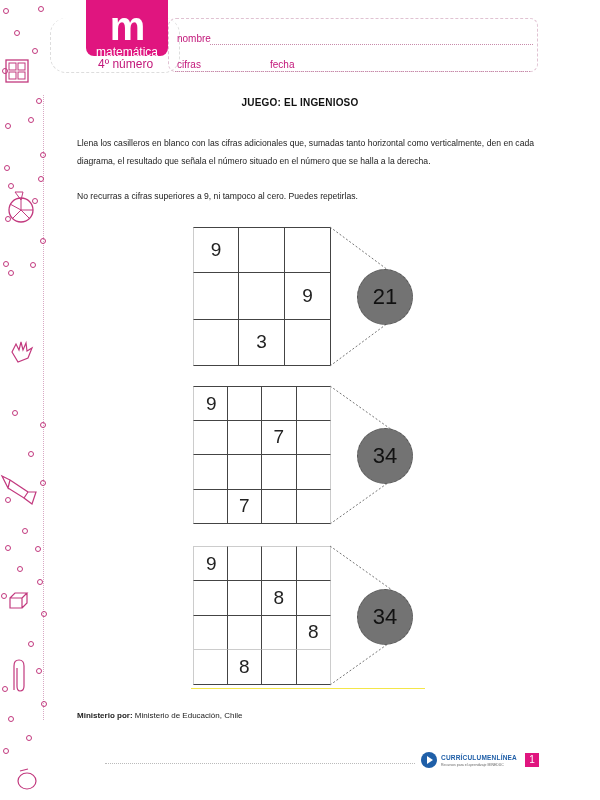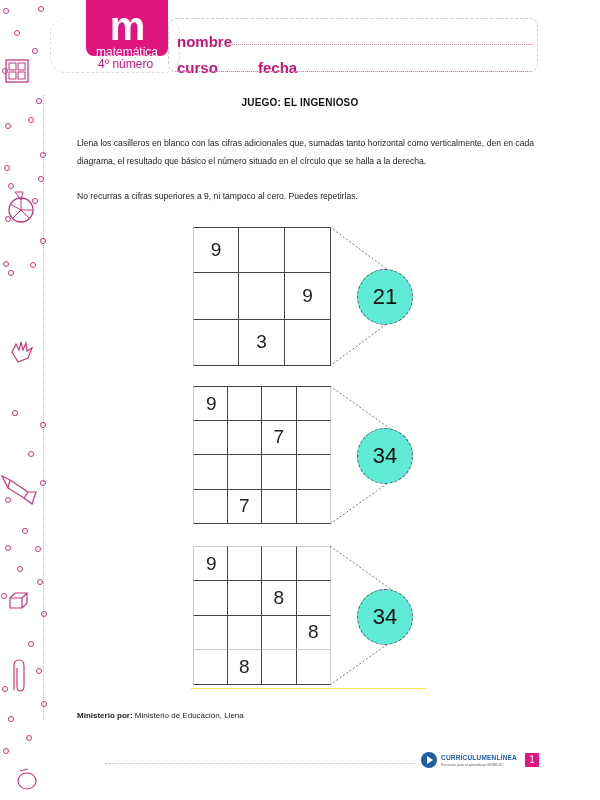--- a/index.html
+++ b/index.html
@@ -12,38 +12,38 @@
   .deco { position:absolute; }
 
   
   .logo { position:absolute; left:86px; top:0; width:82px; height:56px; background:#e0157f;
           border-radius:0 0 8px 8px; color:#fff; text-align:center; }
   .logo .m { font-size:40px; font-weight:bold; line-height:40px; margin-top:6px; letter-spacing:-1px; }
   .logo .sub { font-size:12px; line-height:12px;text-align:center; }
   .grade { position:absolute; left:98px; top:57px; font-size:12px; color:#c2177a; }
   .logo-frame { position:absolute; left:50px; top:18px; width:128px; height:54px; border:1px dashed #ddd; border-radius:16px; border-top:none; }
   .hdr-frame { position:absolute; left:168px; top:18px; width:368px; height:52px; border:1px dashed #e0c2d2; border-radius:8px; }
-  .hdr-label { position:absolute; font-size:15px; color:#c2177a;font-weight:bold; }
+  .hdr-label { position:absolute; font-size:10px; color:#c2177a; }
   .hdr-line { position:absolute; height:0; border-top:1px dotted #c88aaa; }
 
   h1.title { position:absolute; left:0; width:600px; top:97px; margin:0; text-align:center; font-size:10px; font-weight:bold; letter-spacing:0.2px; }
   .para { position:absolute; left:77px; width:457px; font-size:8.6px; line-height:17.5px; text-align:justify; color:#222; }
 
   
   .grid { position:absolute; display:grid; }
   .cell { border-right:1px solid #444; border-bottom:1px solid #444; box-sizing:border-box;
           display:flex; align-items:center; justify-content:center; font-size:19px; color:#222; }
   .cell.thin-r { border-right:1px solid #ccc; }
   .cell.thin-b { border-bottom:1px solid #ccc; }
   .cell.l { border-left:1px solid #ccc; }
   .cell.t { border-top:1px solid #444; }
   .cell.t-thin { border-top:1px solid #ccc; }
   .cell.pos-tl { align-items:flex-start; justify-content:flex-start; padding:6px 0 0 12px; }
 
-  .circle { position:absolute; width:54px; height:54px; border-radius:50%; background:#5eead4; border:1px dashed #555;
+  .circle { position:absolute; width:54px; height:54px; border-radius:50%; background:#737373; border:1px dashed #555;
             display:flex; align-items:center; justify-content:center; font-size:22px; color:#111; }
   svg.conn { position:absolute; overflow:visible; }
 
   .yellow { position:absolute; left:191px; top:688px; width:234px; height:0; border-top:1.5px solid #f4e64a; }
   .credit { position:absolute; left:77px; top:711px; font-size:8px; color:#222; }
   .credit b { font-weight:bold; }
   .foot-line { position:absolute; left:105px; top:763px; width:310px; border-top:1px dotted #bbb; }
   .cl-icon { position:absolute; left:421px; top:752px; width:16px; height:16px; border-radius:50%; background:#1f5fa8; }
   .cl-icon::after { content:""; position:absolute; left:6px; top:4px; border-left:6px solid #fff; border-top:4px solid transparent; border-bottom:4px solid transparent; }
   .cl-text { position:absolute; left:441px; top:754px; font-size:6.5px; font-weight:bold; color:#1f5fa8; letter-spacing:0.2px; }
@@ -126,26 +126,26 @@
 <div class="logo-frame"></div>
 <div class="logo">
   <div class="m">m</div>
   <div class="sub">matemática</div>
 </div>
 <div class="grade">4º número</div>
 
 <div class="hdr-frame"></div>
 <div class="hdr-label" style="left:177px;top:33px">nombre</div>
 <div class="hdr-line" style="left:210px;top:44px;width:323px"></div>
-<div class="hdr-label" style="left:177px;top:59px">curso</div>
-<div class="hdr-label" style="left:258px;top:59px">fecha</div>
+<div class="hdr-label" style="left:177px;top:59px">cifras</div>
+<div class="hdr-label" style="left:270px;top:59px">fecha</div>
 <div class="hdr-line" style="left:175px;top:71px;width:355px"></div>
 
 <h1 class="title">JUEGO: EL INGENIOSO</h1>
-<p class="para" style="top:135px;margin:0">Llena los casilleros en blanco con las cifras adicionales que, sumadas tanto horizontal como verticalmente, den en cada diagrama, el resultado que básico el número situado en el círculo que se halla a la derecha.</p>
+<p class="para" style="top:135px;margin:0">Llena los casilleros en blanco con las cifras adicionales que, sumadas tanto horizontal como verticalmente, den en cada diagrama, el resultado que señala el número situado en el número que se halla a la derecha.</p>
 <p class="para" style="top:188px;margin:0">No recurras a cifras superiores a 9, ni tampoco al cero. Puedes repetirlas.</p>
 
 <div class="grid" id="g0" style="left:193px;top:227px;width:138px;height:139px;grid-template-columns:repeat(3,1fr);grid-template-rows:repeat(3,1fr)">
     <div class="cell l t">9</div>
     <div class="cell t"></div>
     <div class="cell t"></div>
     <div class="cell l"></div>
     <div class="cell"></div>
     <div class="cell">9</div>
     <div class="cell l"></div>
@@ -205,19 +205,19 @@
 <svg class="conn" style="left:330px;top:546px" width="80" height="140">
   <path d="M0 0 L62 44 M0 139 L62 95" stroke="#777" stroke-dasharray="2,2" fill="none"></path>
 </svg>
 <div class="circle" style="left:357px;top:589px">
     <span>34</span>
   </div>
 
 <div class="yellow"></div>
 
 <div class="credit">
-  <b>Ministerio por:</b><span> Ministerio de Educación, Llena</span>
+  <b>Ministerio por:</b><span> Ministerio de Educación, Chile</span>
 </div>
 <div class="foot-line"></div>
 <div class="cl-icon"></div>
 <div class="cl-text">CURRÍCULUMENLÍNEA</div>
 <div class="cl-sub">Recursos para el aprendizaje MINEDUC</div>
 <div class="pagenum">1</div>
 
 </body></html>

